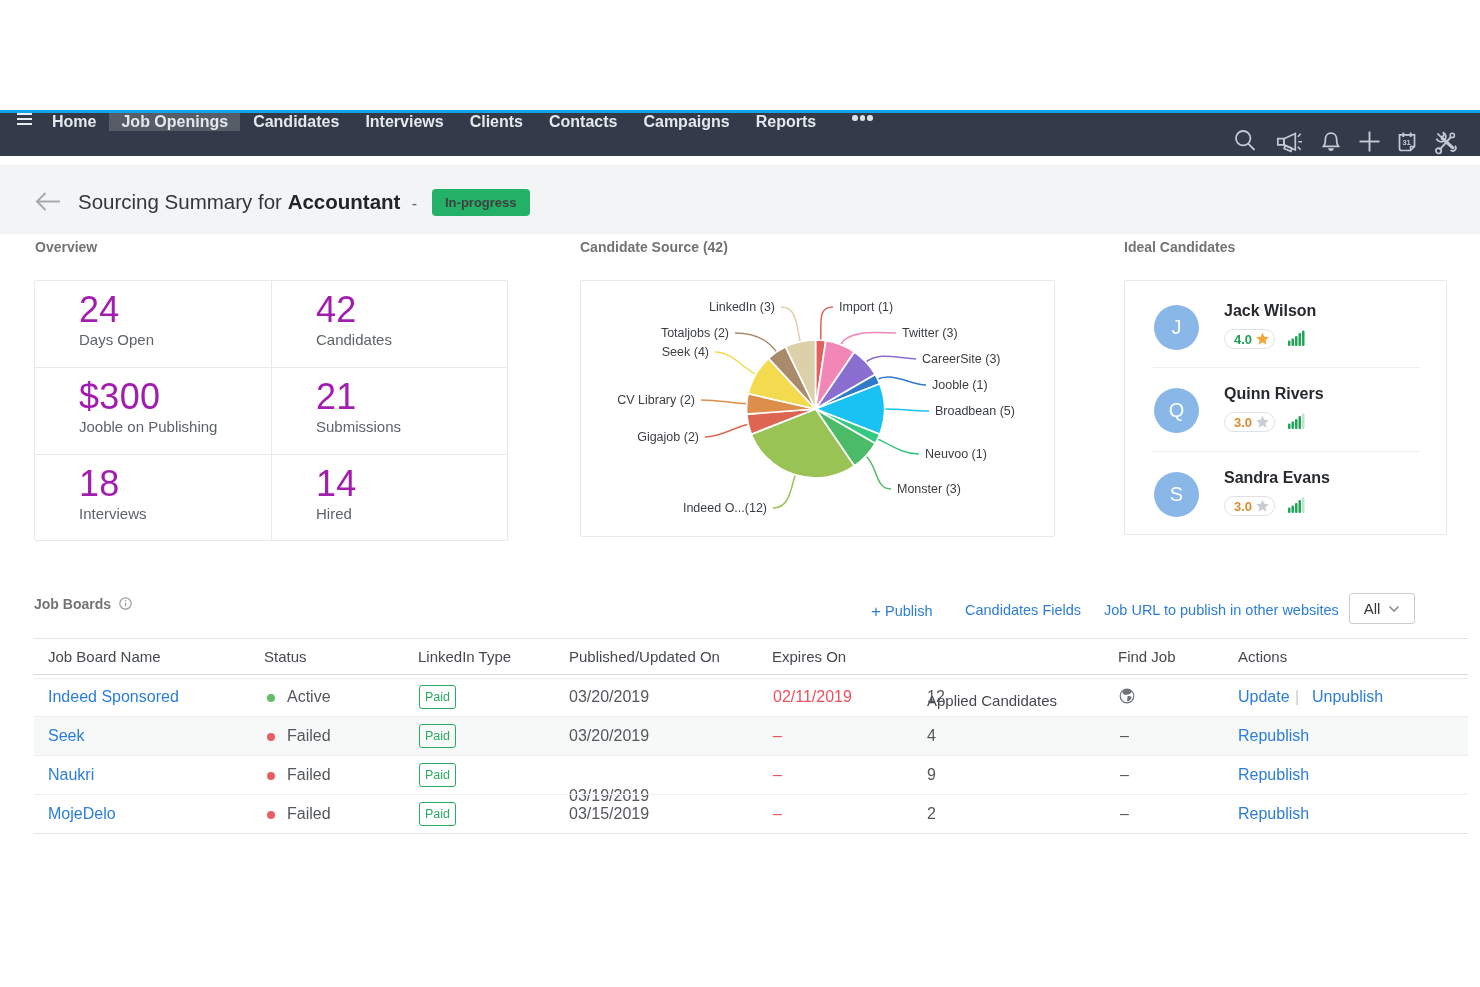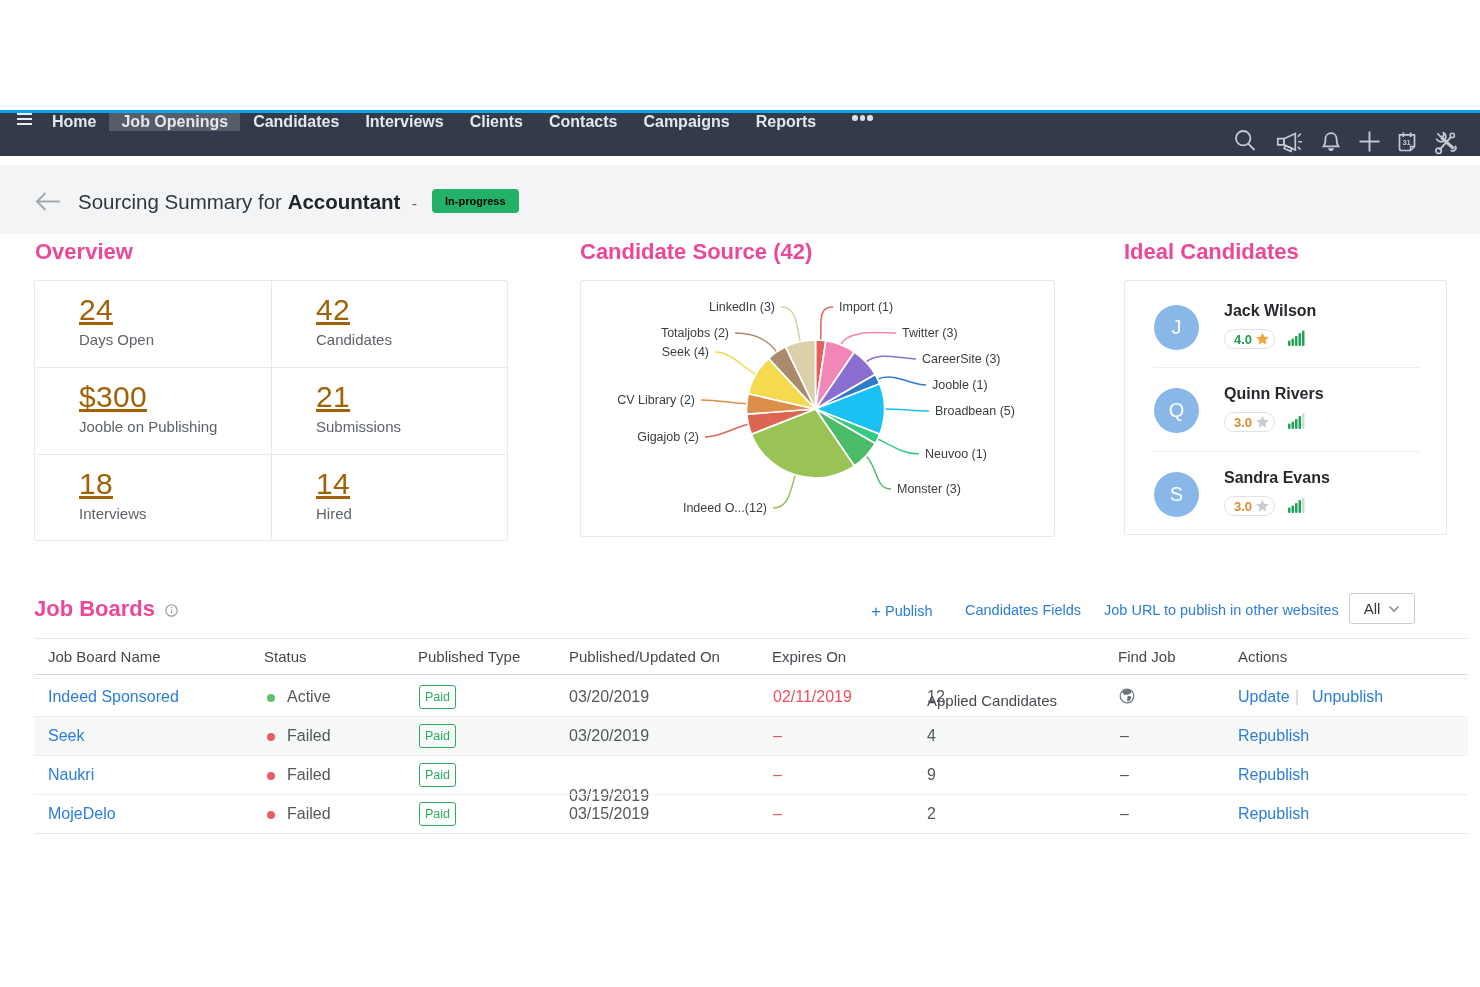--- a/index.html
+++ b/index.html
@@ -16,31 +16,31 @@
 .nav .dots { display:flex; align-items:center; gap:2px; padding:0 0 0 23px; margin-top:2px; }
 .nav .dots i { display:block; width:5.5px; height:5.5px; border-radius:50%; background:#dde1e6; }
 .nav .right svg { display:block; position:absolute; top:17px; }
 
 
 .phead { position:absolute; left:0; top:165px; width:1480px; height:69px; background:#f3f4f5; }
 .phead .back { position:absolute; left:35px; top:26px; }
 .phead .title { position:absolute; left:78px; top:25px; font-size:20.5px; color:#32373c; }
 .phead .title b { color:#22262a; }
 .phead .dash { color:#63686e; font-size:16px; }
-.badge { position:absolute; left:432px; top:24px; background:#23b168; color:#000000; font-size:11px; font-weight:bold; padding:6px 13px; border-radius:4px; }
-
-
-.sect-title { position:absolute; font-size:22px; font-weight:bold; color:#ec4899; }
+.badge { position:absolute; left:432px; top:24px; background:#23b168; color:#404040; font-size:13px; font-weight:bold; padding:6px 13px; border-radius:4px; }
+
+
+.sect-title { position:absolute; font-size:14px; font-weight:bold; color:#737373; }
 
 
 .card { position:absolute; background:#fff; border:1px solid #e7e9ea; border-radius:2px; }
 
 
 .ov-cell { position:absolute; }
-.ov-cell .num { font-size:30px; line-height:30px; color:#a16207; letter-spacing:.3px;text-decoration:underline; }
+.ov-cell .num { font-size:36px; line-height:30px; color:#a21caf; letter-spacing:.3px; }
 .ov-cell .lbl { font-size:15px; color:#5e6368; margin-top:6px; }
 .ov-hline { position:absolute; left:0; width:472px; height:1px; background:#e7e9ea; }
 .ov-vline { position:absolute; top:0; left:236px; width:1px; height:259px; background:#e7e9ea; }
 
 
 .ic-row { position:absolute; left:0; width:321px; height:83px; }
 .ic-row .avatar { position:absolute; left:29px; top:21px; width:45px; height:45px; border-radius:50%; background:#88b7e8; color:#fdfdfe; font-size:20px; display:flex; align-items:center; justify-content:center; }
 .ic-row .nm { position:absolute; left:99px; top:18px; font-size:16px; font-weight:bold; color:#26292d; }
 .ic-row .pill { position:absolute; left:99px; top:45px; height:20px; border:1px solid #dfe2e5; border-radius:10px; display:flex; align-items:center; padding:0 4px 0 9px; gap:3px; font-size:13px; font-weight:bold; }
 .ic-sep { position:absolute; left:28px; width:267px; height:1px; background:#eceeef; }
@@ -294,21 +294,21 @@
     <div class="allbtn">All
       <svg width="12" height="8" viewBox="0 0 12 8" fill="none" stroke="#8a9096" stroke-width="1.6">
           <path d="M1.5 1.5 L6 6 L10.5 1.5"></path>
         </svg>
     </div>
   </div>
 
   <div class="tbl-line" style="top:638px;"></div>
   <div class="th" style="left:48px; top:648px;">Job Board Name</div>
   <div class="th" style="left:264px; top:648px;">Status</div>
-  <div class="th" style="left:418px; top:648px;">Published Type</div>
+  <div class="th" style="left:418px; top:648px;">LinkedIn Type</div>
   <div class="th" style="left:569px; top:648px;">Published/Updated On</div>
   <div class="th" style="left:772px; top:648px;">Expires On</div>
   <div class="th" style="left:927px; top:648px;margin-top:44px;">Applied Candidates</div>
   <div class="th" style="left:1118px; top:648px;">Find Job</div>
   <div class="th" style="left:1238px; top:648px;">Actions</div>
   <div class="tbl-line" style="top:674px; background:#d8dbde;"></div>
   <div class="tbl-line" style="top:678px; background:#edeff0;"></div>
 
   <div class="rowbg" style="top:716px;"></div>
 

